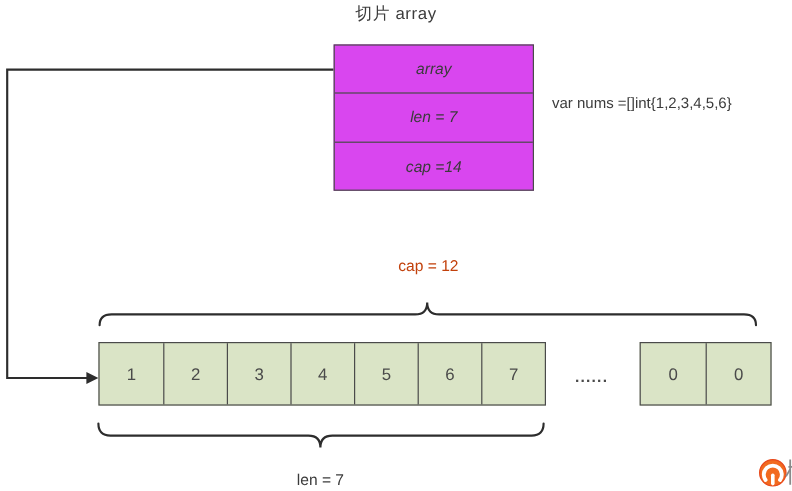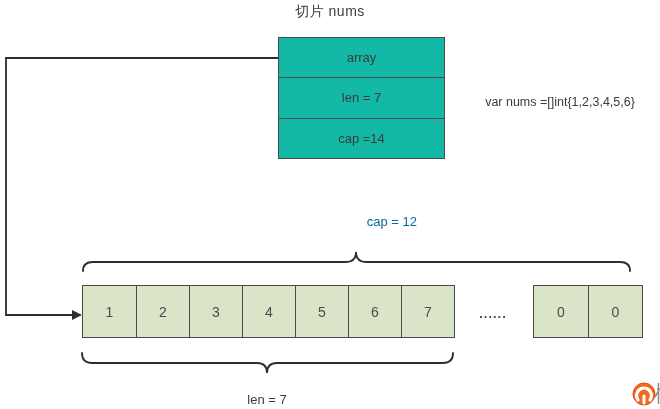--- a/index.html
+++ b/index.html
@@ -10,37 +10,37 @@
   }
   .abs{position:absolute;}
   
   .title{
     left:0;top:3px;width:660px;text-align:center;
     font-size:14px;color:#3c3c3c;letter-spacing:.5px;
   }
   
   .struct-box{
     left:278px;top:37px;width:165px;height:120px;
-    background:#14b8a6;border:1px solid #4a4a4a;
-    display:flex;flex-direction:column;
+    background:#d946ef;border:1px solid #4a4a4a;
+    display:flex;flex-direction:column;font-style:italic;
   }
   .struct-row{
     flex:1;display:flex;align-items:center;justify-content:center;
     font-size:13px;color:#3b3b3b;
   }
   .struct-row + .struct-row{border-top:1px solid #4a4a4a;}
   
   .code-text{
-    left:460px;top:77px;width:200px;text-align:center;
-    font-size:12.5px;line-height:19px;color:#3b3b3b;white-space:nowrap;margin-top:16px;
+    left:460px;top:77px;width:200px;
+    font-size:12.5px;line-height:19px;color:#3b3b3b;white-space:nowrap;
   }
   
   .cap-label{
-    left:297px;top:214px;width:120px;text-align:right;
-    font-size:13px;color:#0369a1;
+    left:297px;top:214px;width:120px;text-align:center;
+    font-size:13px;color:#c2410c;
   }
   .len-label{
     left:217px;top:392px;width:100px;text-align:center;
     font-size:13px;color:#3b3b3b;
   }
   
   .cells-main{
     left:82px;top:285px;height:53px;display:flex;
     border:1px solid #4a4a4a;background:#dae4c6;box-sizing:border-box;
   }
@@ -80,21 +80,21 @@
     <line x1="644" y1="396" x2="644" y2="403" stroke="#ffffff" stroke-width="3" stroke-linecap="round"></line>
 
     <g stroke="#8a8a8a" stroke-width="1.5">
       <line x1="657" y1="389" x2="660" y2="389"></line>
       <line x1="658.5" y1="383" x2="658.5" y2="404"></line>
       <line x1="658.5" y1="391" x2="655" y2="397"></line>
     </g>
   </g>
 </svg>
 
-<div class="abs title">切片 nums</div>
+<div class="abs title">切片 array</div>
 
 <div class="abs struct-box">
   <div class="struct-row">array</div>
   <div class="struct-row">len = 7</div>
   <div class="struct-row">cap =14</div>
 </div>
 
 <div class="abs code-text">
   <div>var nums =[]int{1,2,3,4,5,6}</div>
 </div>

